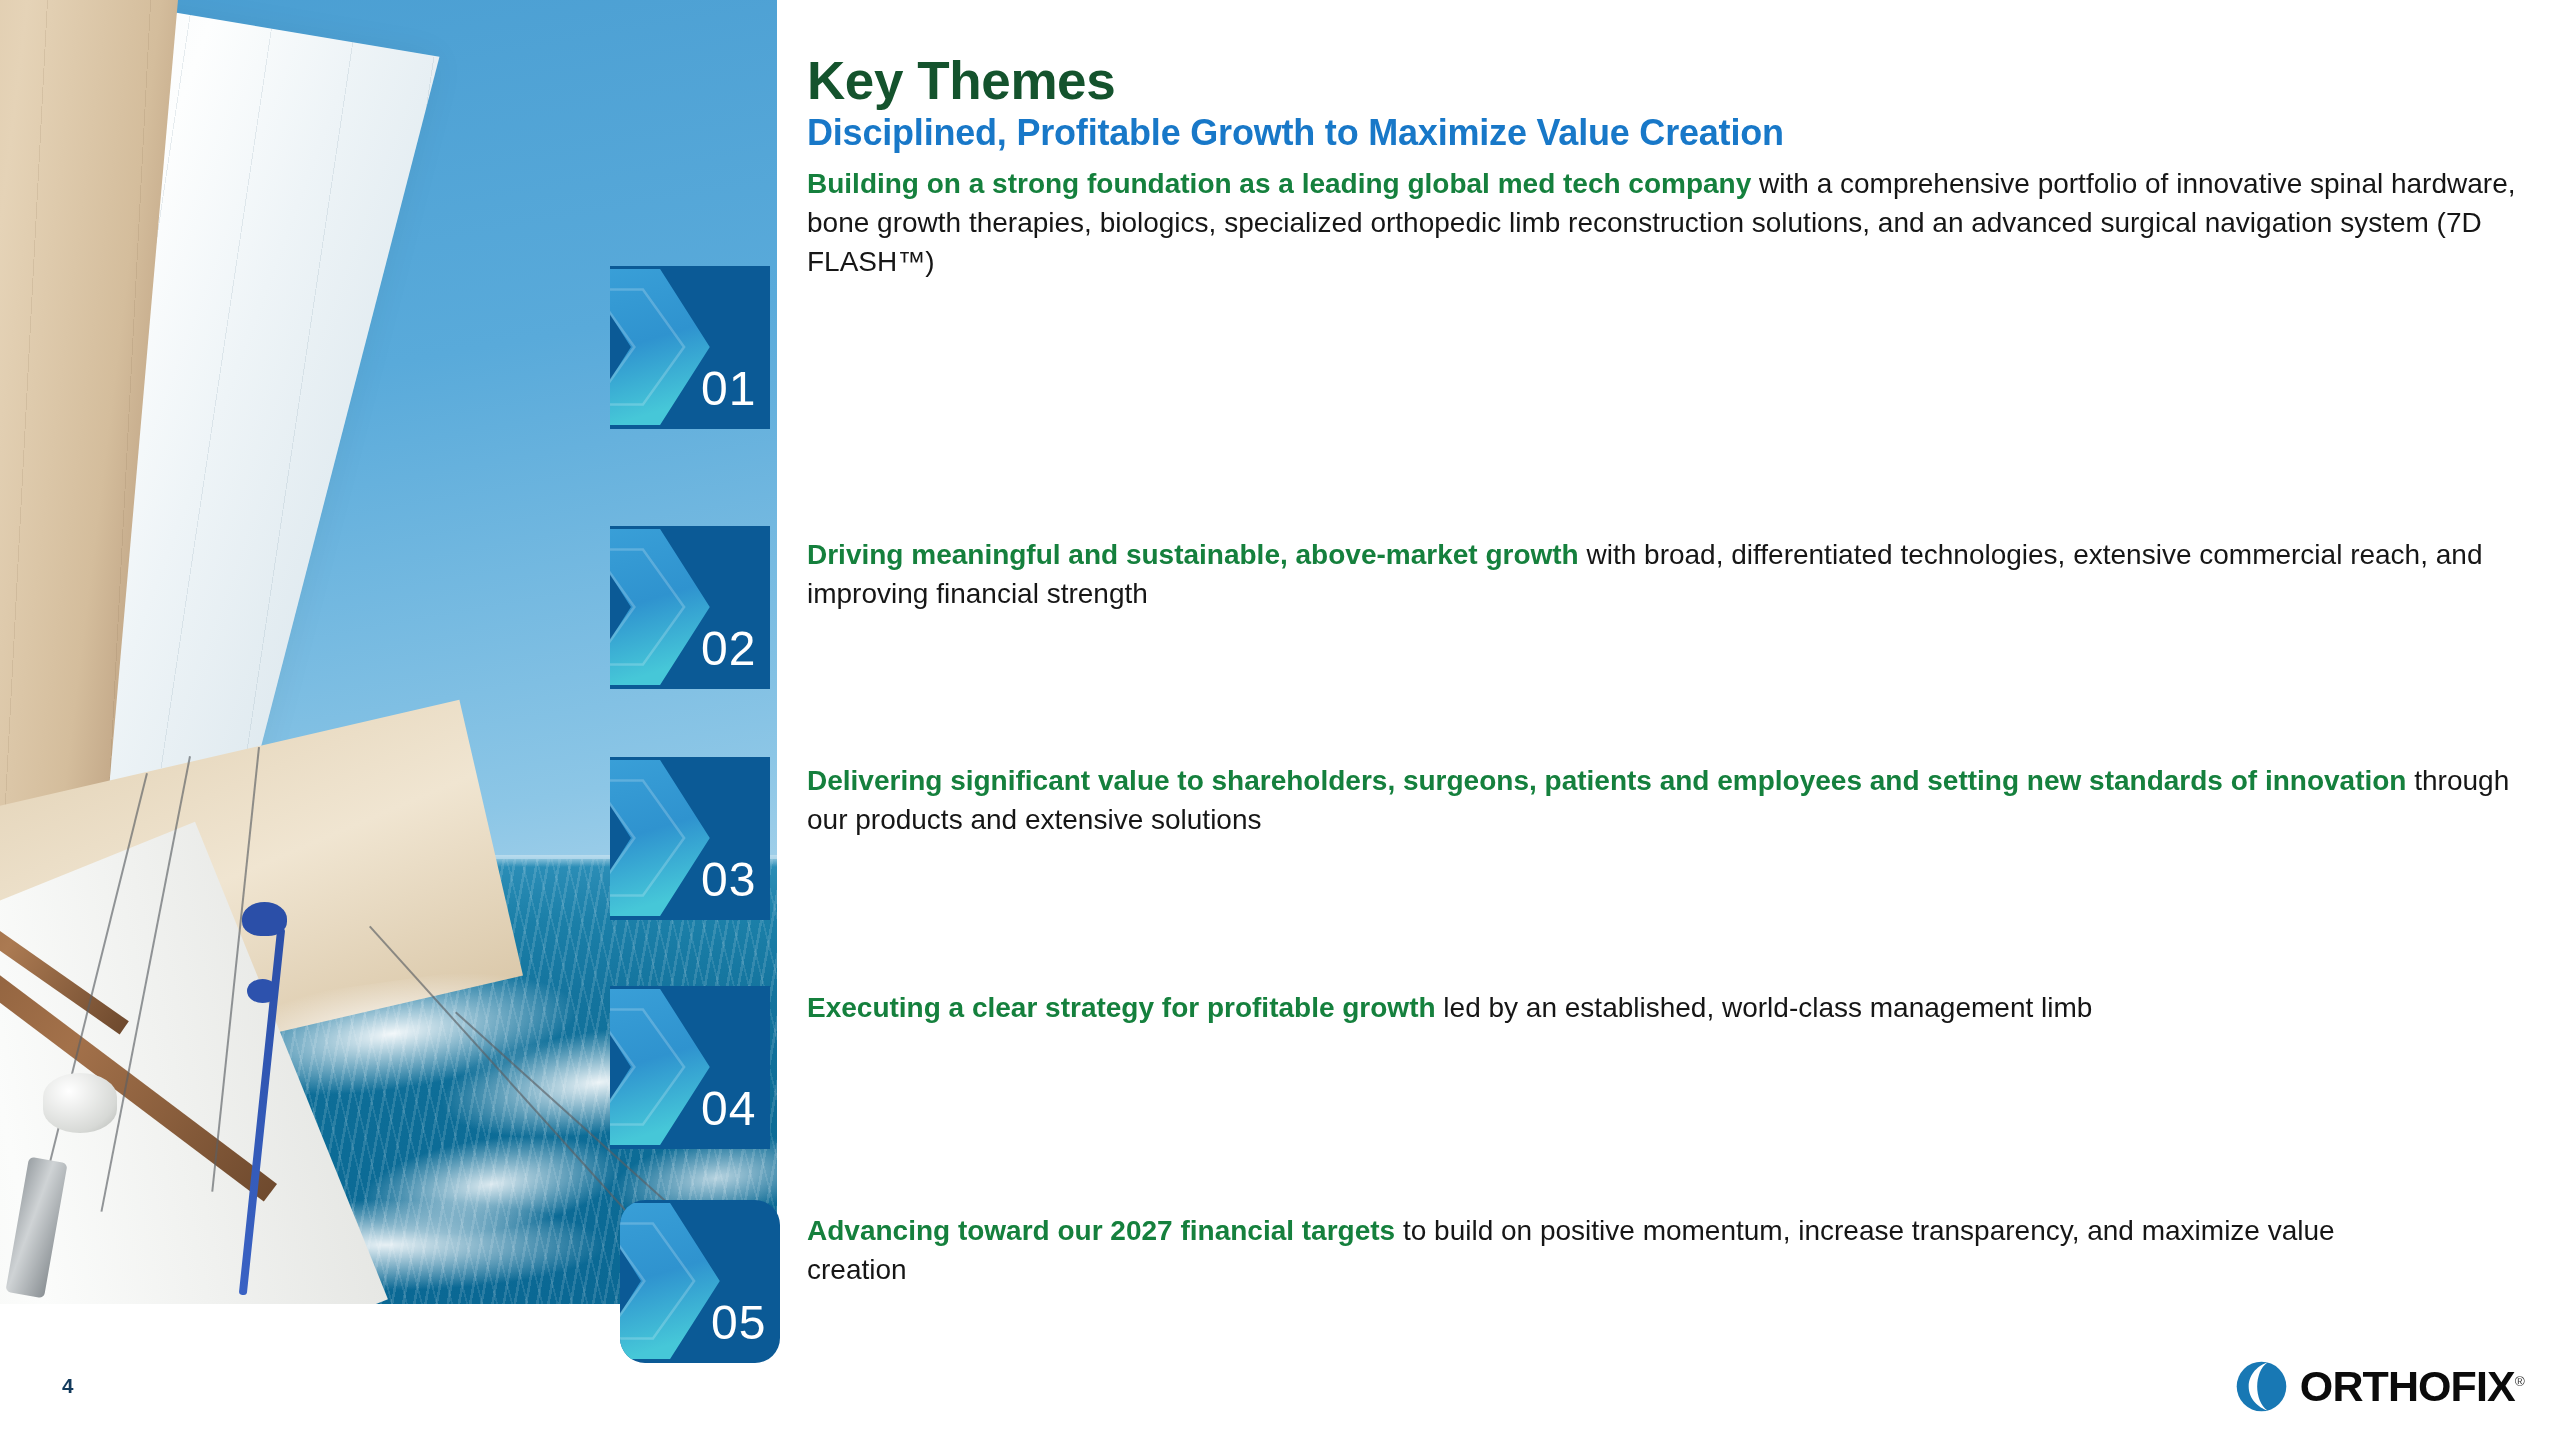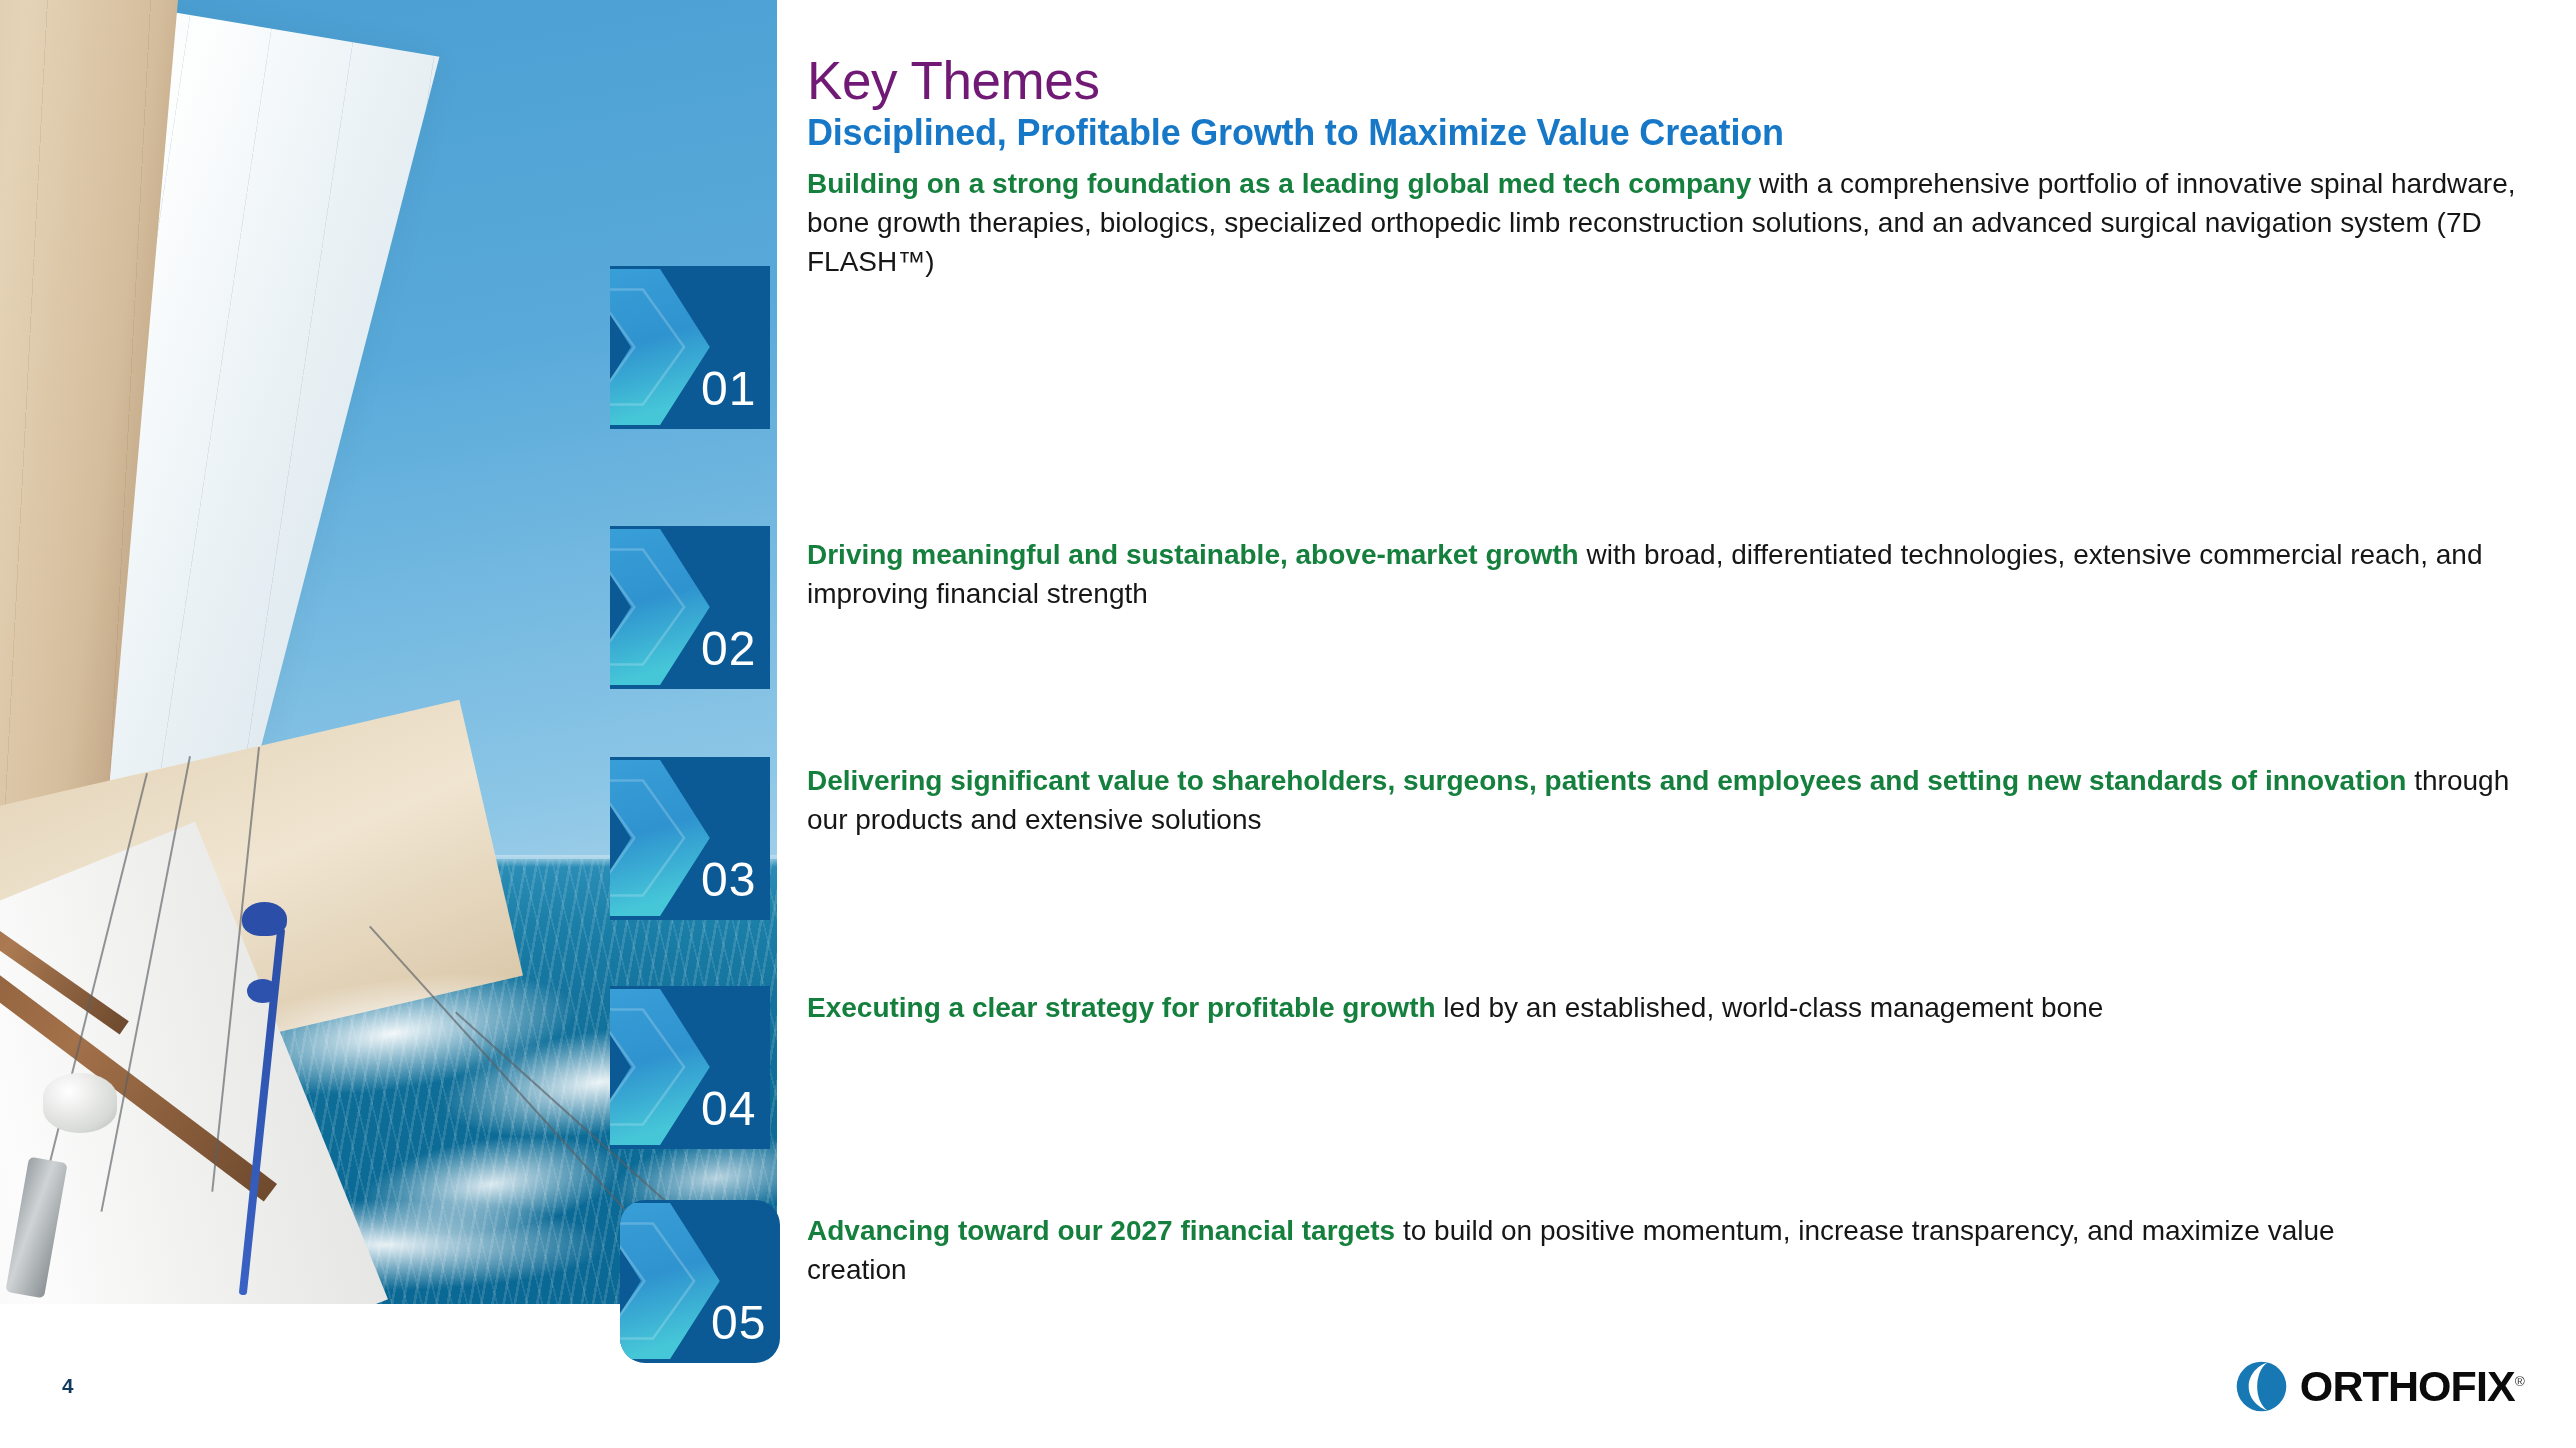--- a/index.html
+++ b/index.html
@@ -145,21 +145,21 @@
     line-height:1;
     margin-top:41px;
   }
 
   
   #content{
     position:absolute;left:807px;top:0;width:1726px;height:1449px;
   }
   #page-title{
     position:absolute;left:0;top:50px;
-    font-size:53px;font-weight:normal;color:#701a75;letter-spacing:-0.4px;
+    font-size:53px;font-weight:bold;color:#14532d;letter-spacing:-0.4px;
     white-space:nowrap;
     text-align:center;
   }
   #page-subtitle{
     position:absolute;left:0;top:112px;
     font-size:36px;font-weight:bold;color:#1878c8;letter-spacing:-0.2px;
     white-space:nowrap;
   }
 
   .theme-text{
@@ -299,21 +299,21 @@
 
   <div class="theme-text" style="top:536px;width:1726px;">
     <b>Driving meaningful and sustainable, above-market growth</b><span> with broad, differentiated technologies, extensive commercial reach, and improving financial strength</span>
   </div>
 
   <div class="theme-text" style="top:762px;width:1743px;">
     <b>Delivering significant value to shareholders, surgeons, patients and employees and setting new standards of innovation</b><span> through our products and extensive solutions</span>
   </div>
 
   <div class="theme-text" style="top:989px;width:1683px;">
-    <b>Executing a clear strategy for profitable growth</b><span> led by an established, world-class management bone</span>
+    <b>Executing a clear strategy for profitable growth</b><span> led by an established, world-class management limb</span>
   </div>
 
   <div class="theme-text" style="top:1212px;width:1631px;">
     <b>Advancing toward our 2027 financial targets</b><span> to build on positive momentum, increase transparency, and maximize value creation</span>
   </div>
 </div>
 
 <div id="page-number">4</div>
 
 <div id="logo">

